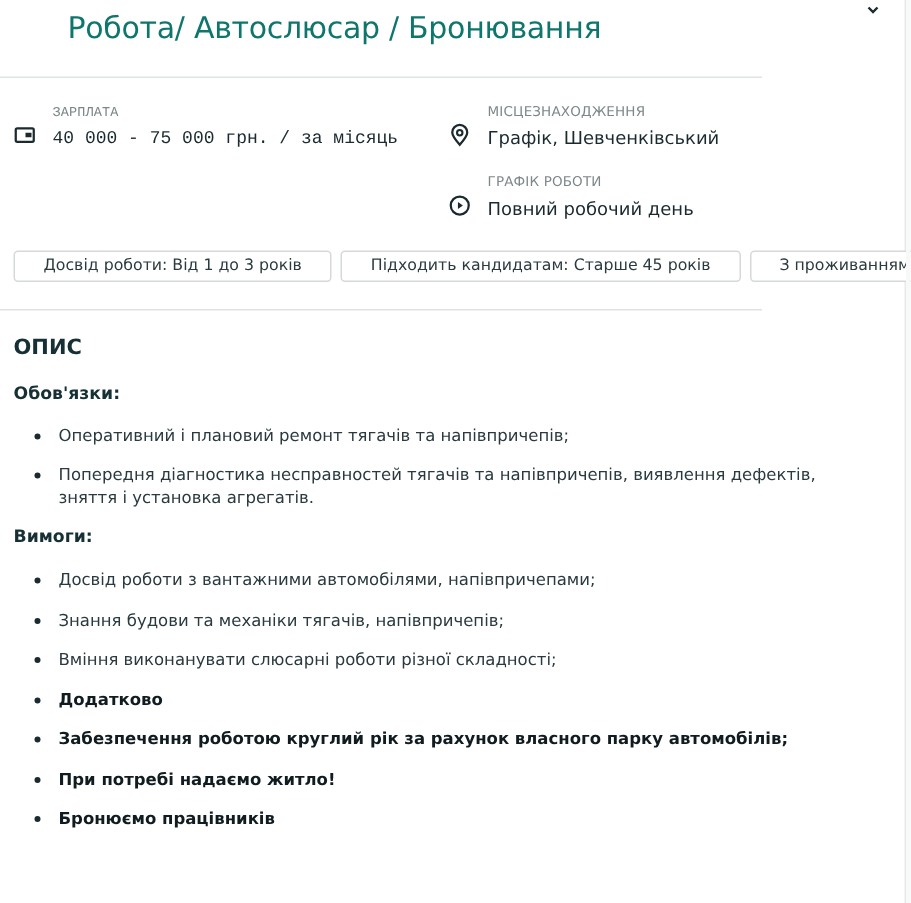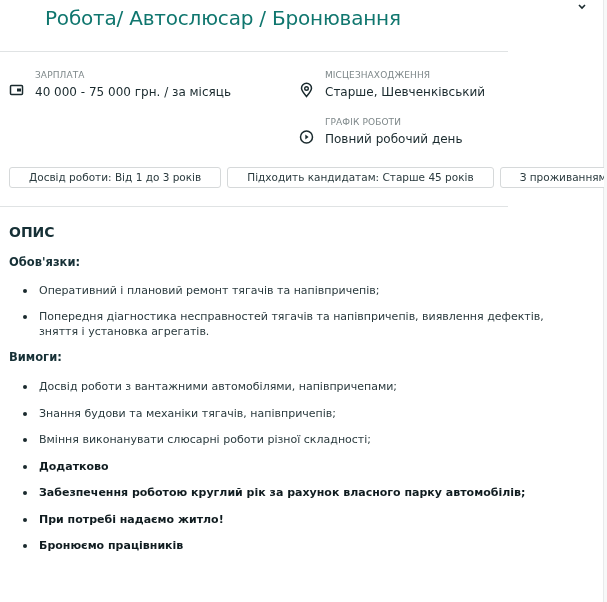--- a/index.html
+++ b/index.html
@@ -38,21 +38,21 @@
     }
     .info .icon { width: 16px; height: 16px; margin-right: 10px; margin-top: 12px; }
     .info .label {
       font-size: 9px; color: #7d8789; text-transform: uppercase;
       letter-spacing: 0.1px; line-height: 11px; white-space: nowrap;
     }
     .info .value {
       font-size: 12px; color: #1a2a2e; line-height: 16px; margin-top: 3px;
       white-space: nowrap;
     }
-    .info1 { left: 9px; top: 70px; }
+    .info1 { left: 9px; top: 70px; font-family: Liberation Mono, monospace; }
     .info2 { left: 9px; top: 117px; }
     .info3 { left: 299px; top: 70px; }
     .info4 { left: 299px; top: 117px; }
 
     .tags {
       position: absolute; left: 9px; top: 167px; display: flex; gap: 6px;
     }
     .tag {
       border: 1px solid #d6d9da; border-radius: 3px;
       font-size: 10.5px; color: #2a3a3e; padding: 3px 19px;
@@ -119,21 +119,21 @@
 
   <div class="info info3">
     <span class="icon">
       <svg width="16" height="16" viewBox="0 0 16 16">
         <path d="M7.5 14.5 C4 10.5 2.5 8.5 2.5 6.3 A5 5 0 0 1 12.5 6.3 C12.5 8.5 11 10.5 7.5 14.5 Z" stroke="#1a2a2e" stroke-width="1.5" fill="none"></path>
         <circle cx="7.5" cy="6.5" r="1.8" stroke="#1a2a2e" stroke-width="1.4" fill="none"></circle>
       </svg>
     </span>
     <div>
       <div class="label">Місцезнаходження</div>
-      <div class="value">Старше, Шевченківський</div>
+      <div class="value">Графік, Шевченківський</div>
     </div>
   </div>
 
   <div class="info info4">
     <span class="icon">
       <svg width="16" height="16" viewBox="0 0 16 16">
         <circle cx="7.5" cy="8" r="6" stroke="#1a2a2e" stroke-width="1.5" fill="none"></circle>
         <path d="M6.3 5.6 L9.6 8 L6.3 10.4 Z" fill="#1a2a2e"></path>
       </svg>
     </span>

